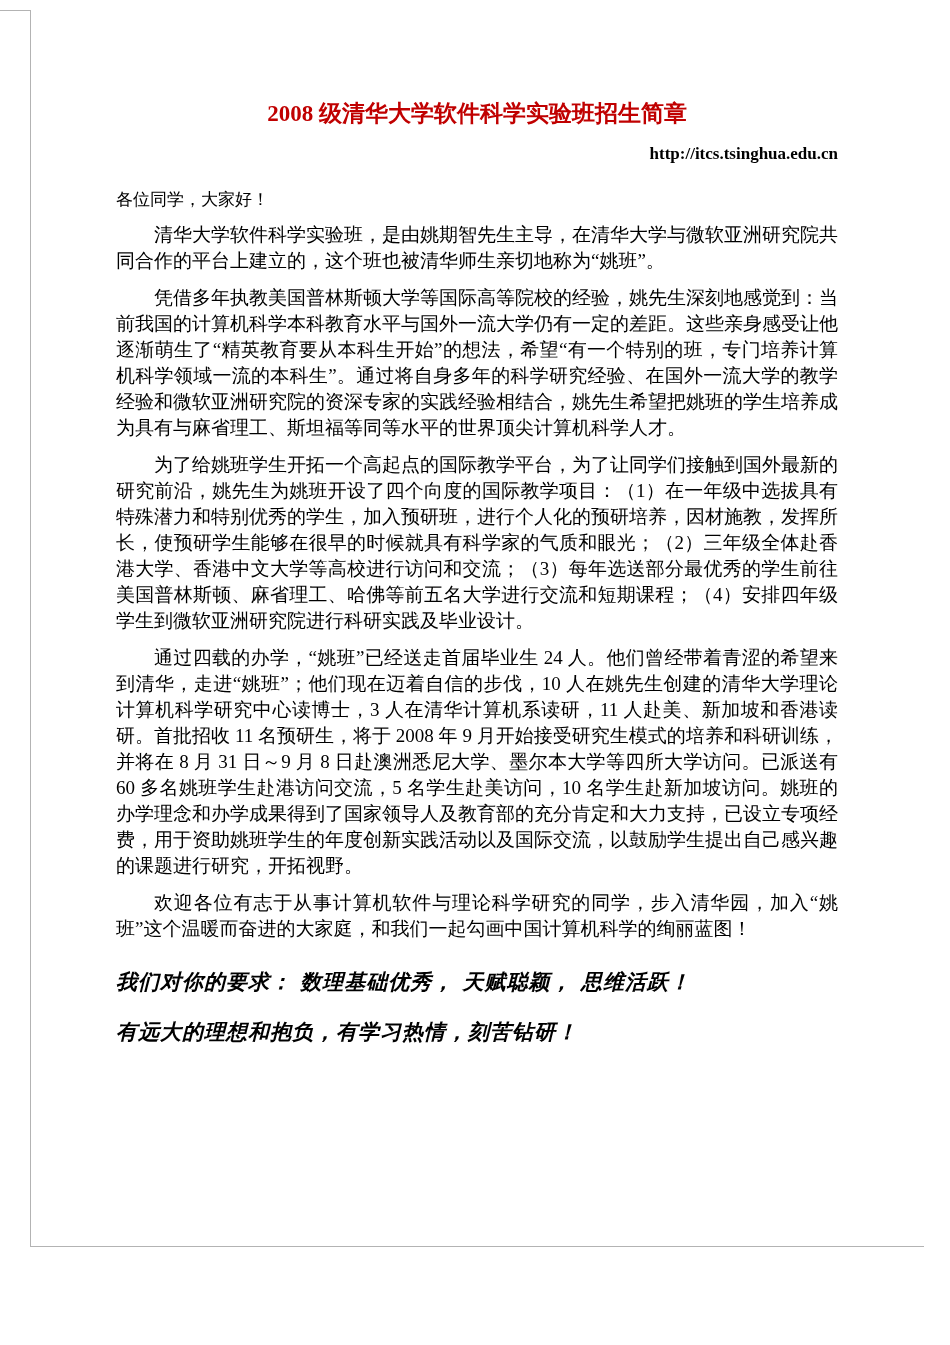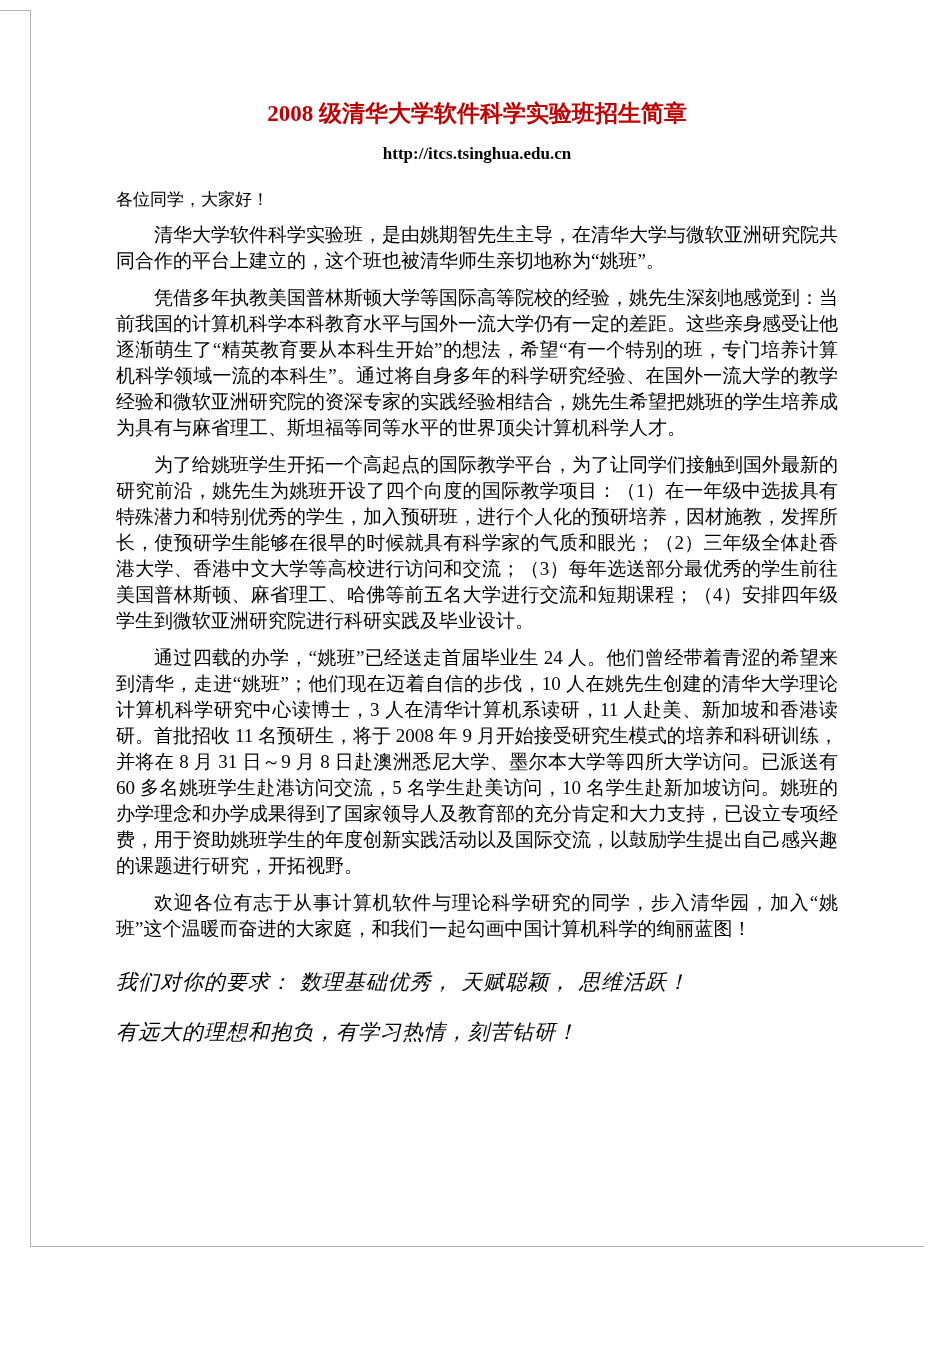--- a/index.html
+++ b/index.html
@@ -40,38 +40,38 @@
   .doc-title {
     font-size: 23px;
     font-weight: bold;
     text-align: center;
     line-height: 1.25;
     margin: 0;
   }
   .doc-url {
     font-size: 17px;
     font-weight: bold;
-    text-align: center;
+    text-align: right;
     margin-top: 15px;
   }
   .greeting {
     font-size: 17px;
     font-weight: normal;
     margin-top: 24px;
   }
   .body-para {
     font-size: 19px;
     line-height: 26px;
     text-align: justify;
     text-indent: 2em;
     margin: 11px 0 0 0;
   }
   .slogan {
     font-size: 21px;
-    font-weight: normal;
+    font-weight: bold;
     font-style: italic;
     letter-spacing: 1px;
     margin-top: 26px;
     font-family: "DejaVu Serif", "Liberation Serif", serif;
   }
   .slogan.right {
     text-align: left;
     margin-top: 22px;
   }
 </style>

